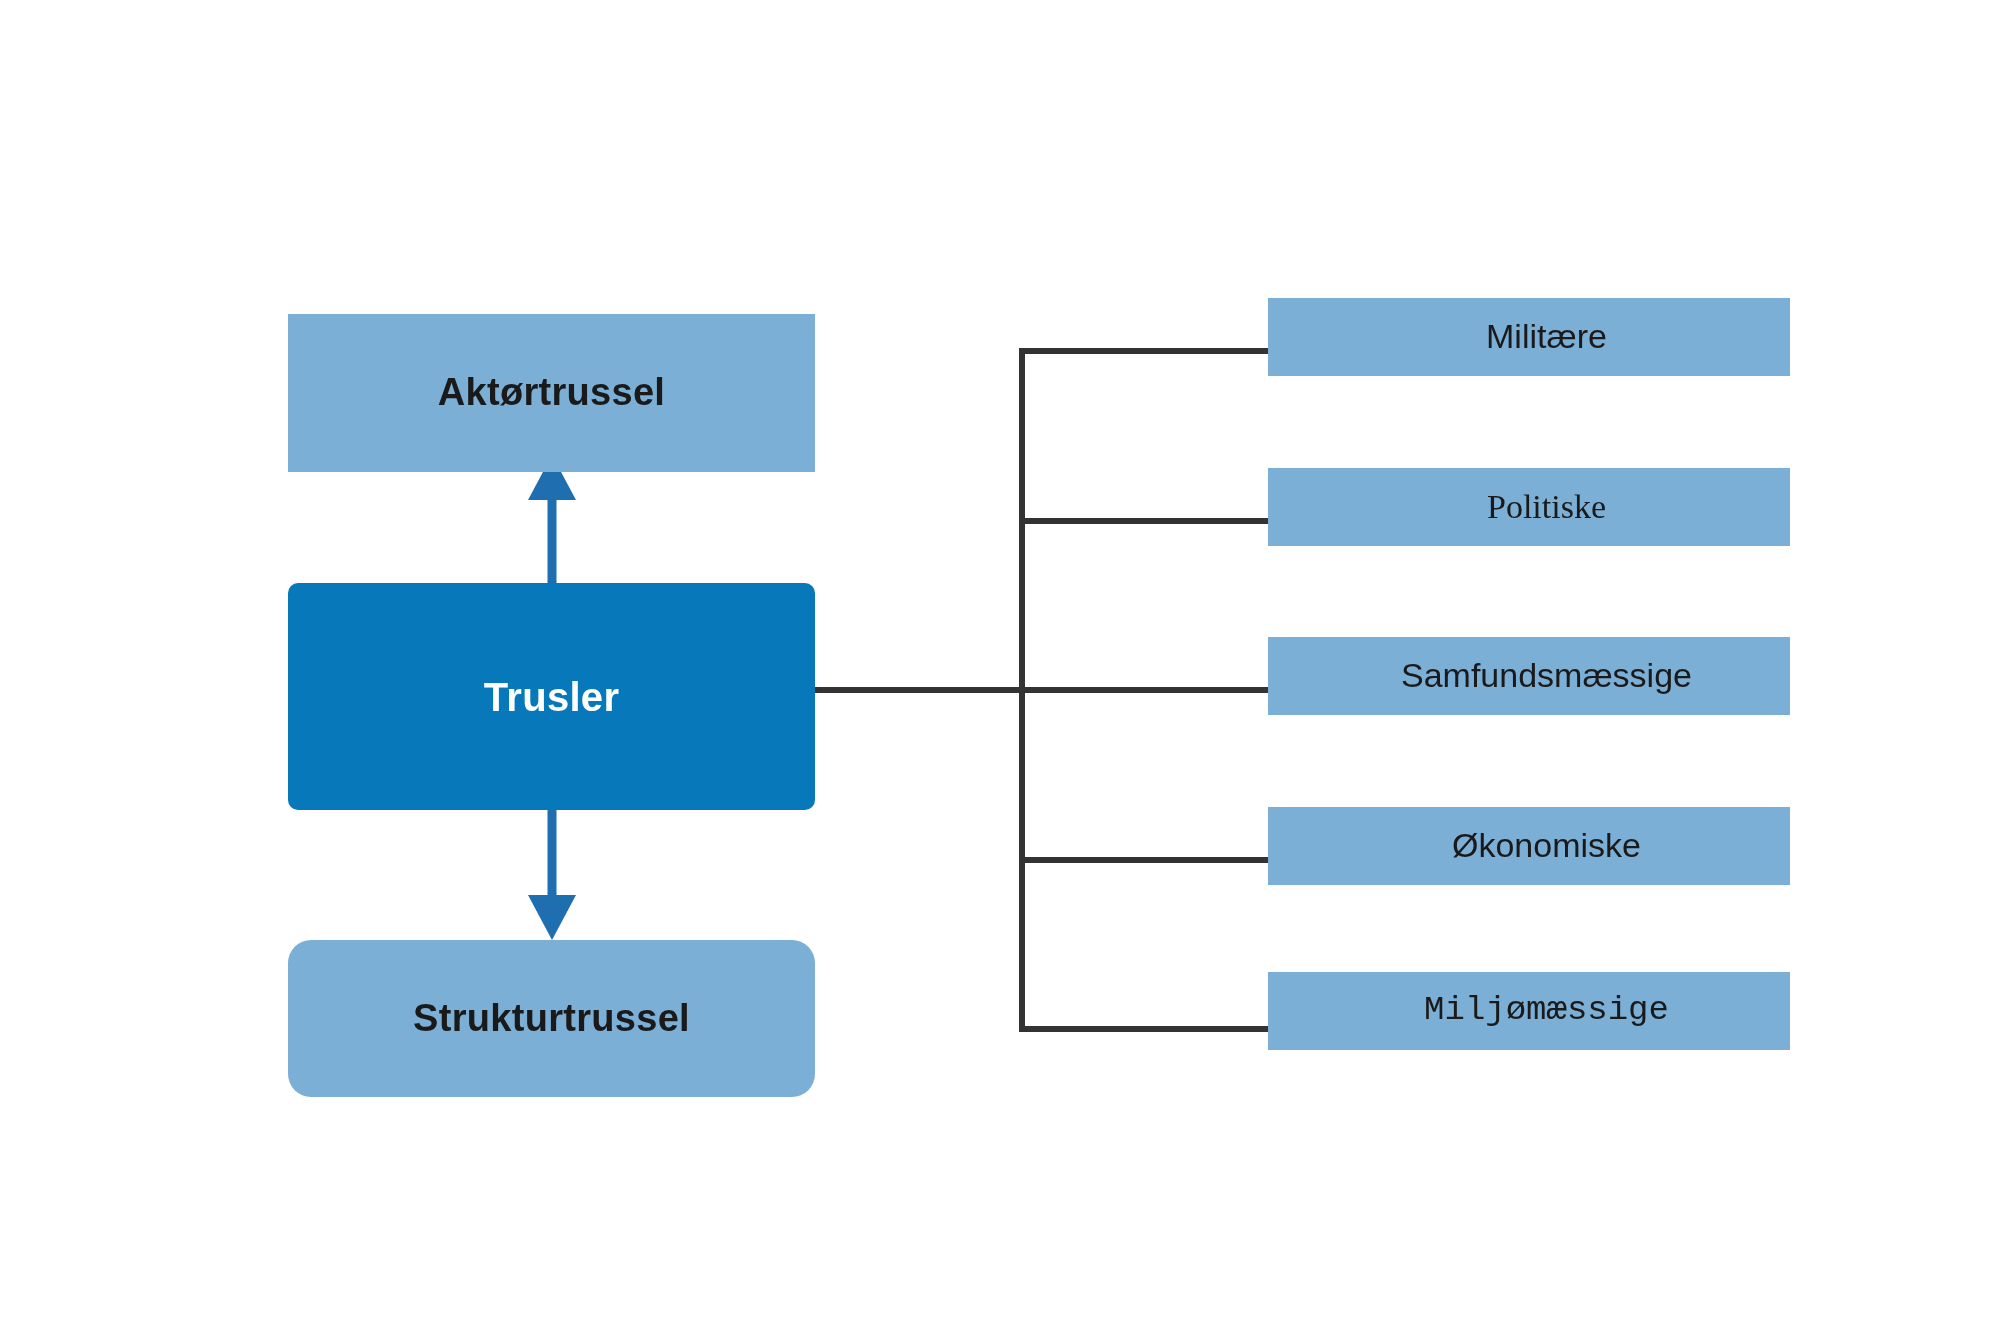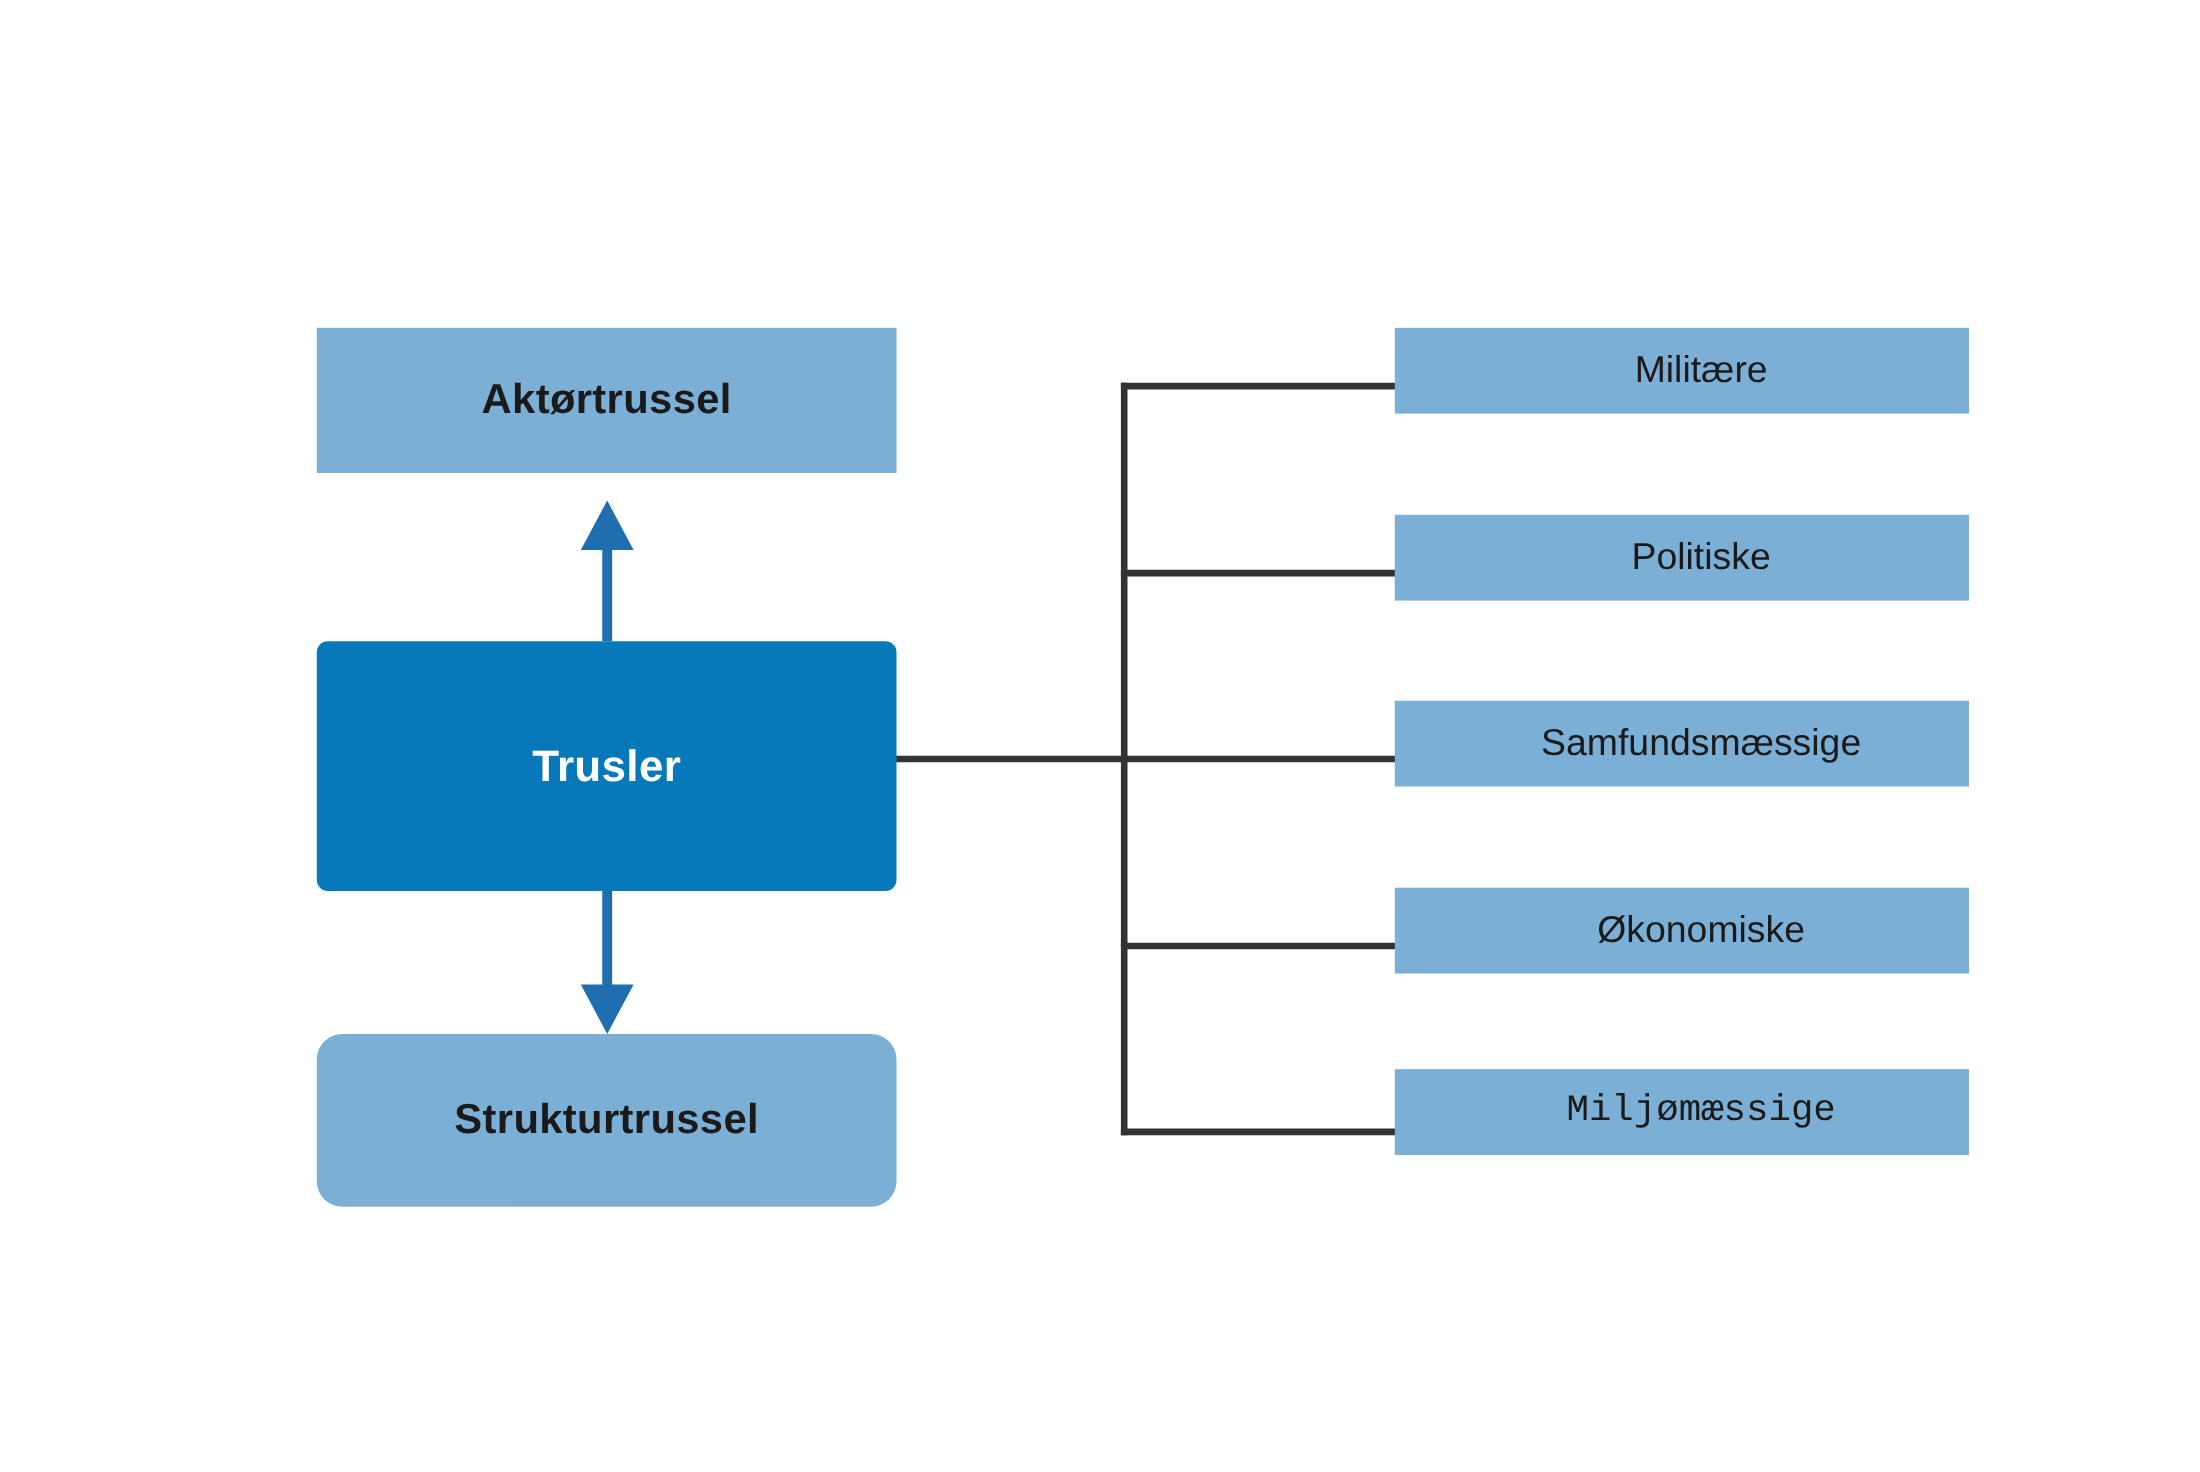--- a/index.html
+++ b/index.html
@@ -45,22 +45,22 @@
   
   .left-col .node {
     left: 288px;
     width: 527px;
     font-size: 38px;
     font-weight: bold;
     letter-spacing: 0.3px;
   }
 
   #node-aktor {
-    top: 298px;
-    height: 132px;
+    top: 314px;
+    height: 158px;
     text-align: right;
   }
 
   #node-trusler {
     top: 583px;
     height: 227px;
     font-size: 40px;
   }
 
   #node-struktur {
@@ -73,21 +73,21 @@
   .right-col .node {
     left: 1268px;
     width: 522px;
     height: 78px;
     font-size: 34px;
     font-weight: normal;
     padding-left: 35px;
   }
 
   .right-col .node:nth-child(1) { top: 298px; }
-  .right-col .node:nth-child(2) { top: 468px; }
+  .right-col .node:nth-child(2) { top: 468px; font-family: Liberation Serif, serif; }
   .right-col .node:nth-child(3) { top: 637px; justify-content: center; }
   .right-col .node:nth-child(4) { top: 807px; }
   .right-col .node:nth-child(5) { top: 972px; font-family: Liberation Mono, monospace; }
 
   
   #connectors {
     position: absolute;
     left: 0;
     top: 0;
     width: 2000px;

